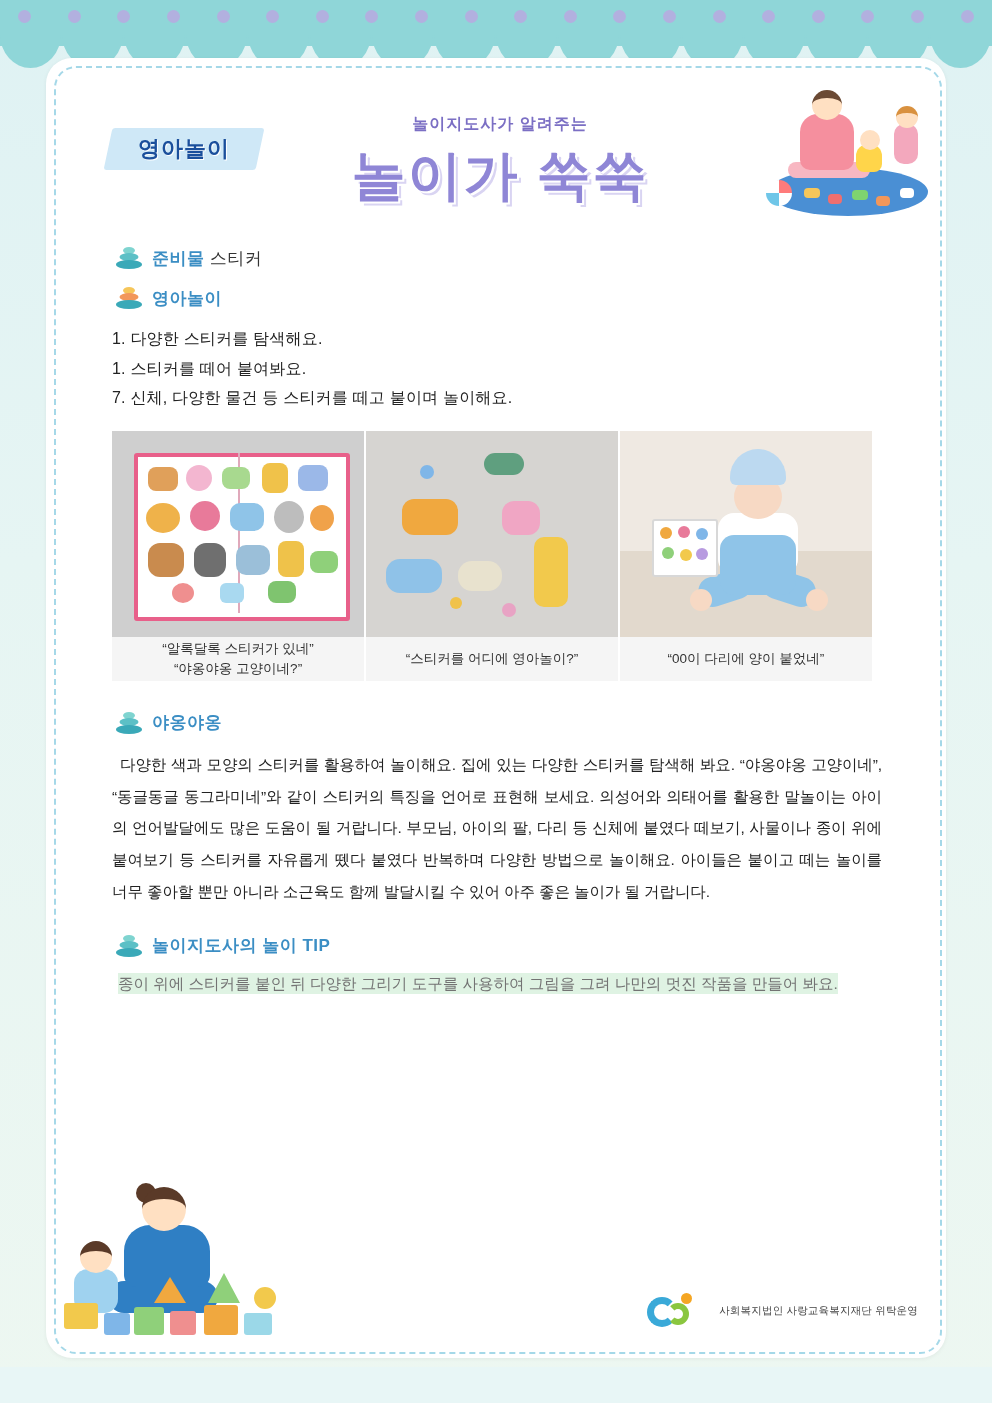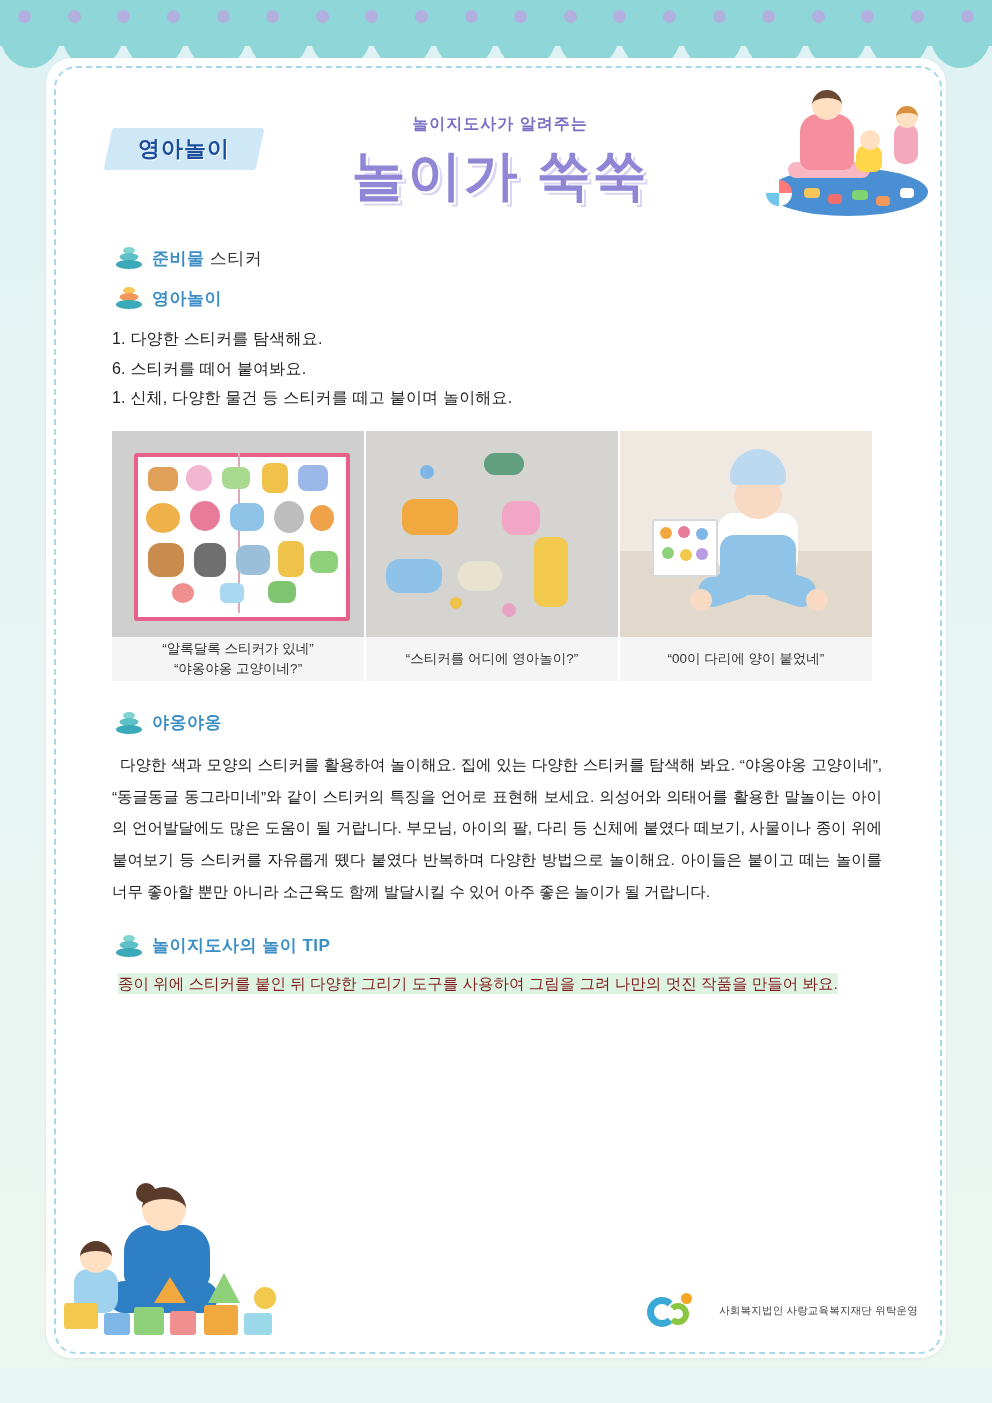--- a/index.html
+++ b/index.html
@@ -391,21 +391,21 @@
     text-justify: inter-word;
     letter-spacing: -.1px;
     text-indent: 8px;
   }
 
   .tip-block { margin-top: 26px; }
   .tip-text {
     margin-top: 10px;
     font-size: 15.5px;
     line-height: 2.0;
-    color: #7f1d1d;
+    color: #737373;
     padding-left: 6px;
   }
   .tip-text span.hl {
     background: #dff3e3;
     padding: 2px 0;
     box-decoration-break: clone;
     -webkit-box-decoration-break: clone;
   }
 
   
@@ -594,22 +594,22 @@
     <span class="tree-icon tree-orange">
       <i class="l1"></i>
         <i class="l2"></i>
         <i class="l3"></i>
     </span>
     <span class="section-label">영아놀이</span>
   </div>
 
   <ol class="steps">
     <li>1.  다양한 스티커를 탐색해요.</li>
-    <li>6.  스티커를 떼어 붙여봐요.</li>
-    <li>1.  신체, 다양한 물건 등 스티커를 떼고 붙이며 놀이해요.</li>
+    <li>1.  스티커를 떼어 붙여봐요.</li>
+    <li>7.  신체, 다양한 물건 등 스티커를 떼고 붙이며 놀이해요.</li>
   </ol>
 
   <div class="photo-strip">
 
     <div class="photo-card">
       <div class="photo ph1">
         <div class="book"></div>
         <div class="spine"></div>
         <div class="st" style="left:36px; top:36px; width:30px; height:24px; background:#e0a05a; border-radius:8px;"></div>
         <div class="st" style="left:74px; top:34px; width:26px; height:26px; background:#f3b6d0;"></div>

